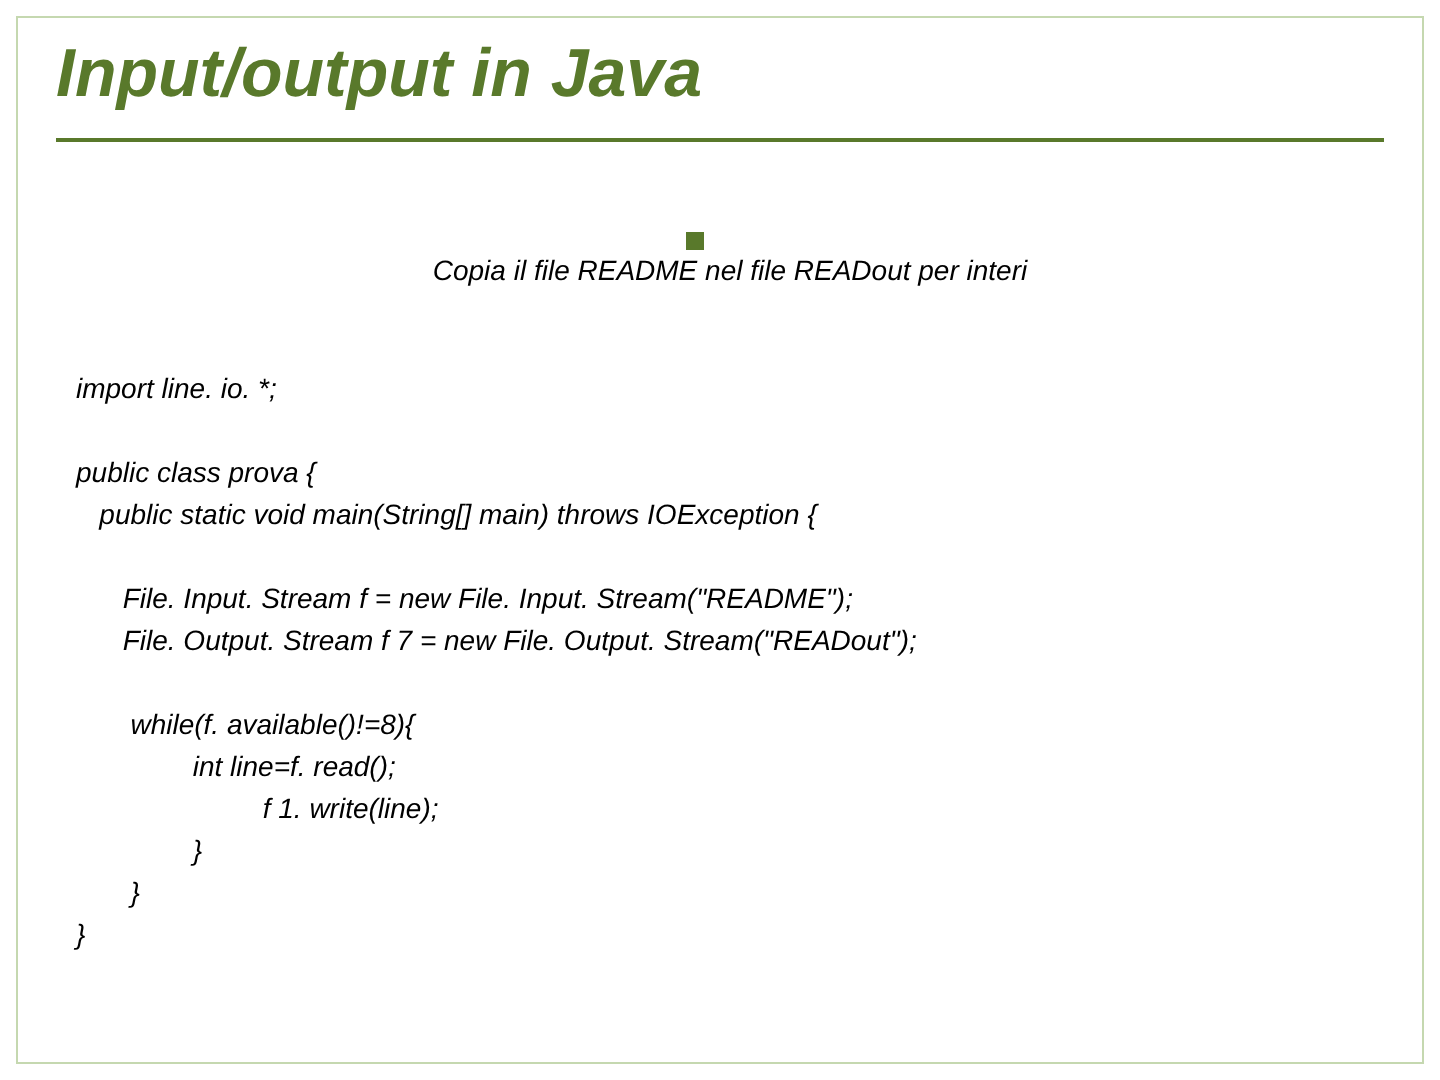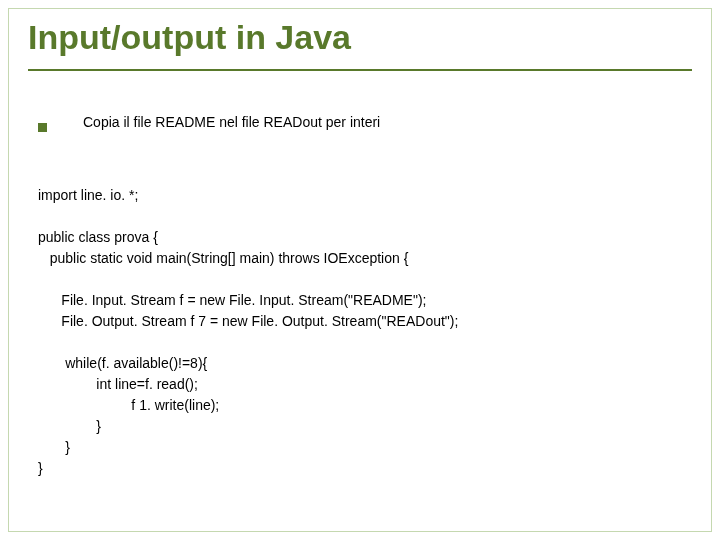--- a/index.html
+++ b/index.html
@@ -1,15 +1,15 @@
 <!DOCTYPE html>
 <html><head>
   <meta charset="utf-8">
   <style>
-    * { margin: 0; padding: 0; box-sizing: border-box; }
+    * { margin: 0; padding: 0; box-sizing: border-box; font-style: italic; }
     body {
       width: 720px;
       height: 540px;
       background: #ffffff;
       font-family: Arial, sans-serif;
       position: relative;
       overflow: hidden;
     }
     .slide-border {
       position: absolute;
@@ -39,22 +39,23 @@
       position: absolute;
       top: 112px;
       left: 38px;
       right: 28px;
       color: #000000;
       font-size: 14px;
       line-height: 1.45;
     }
     .bullet-row {
       display: flex;
-      align-items: flex-end;
-      margin-bottom: 32px;
+      align-items: center;
+      margin-bottom: 18px;
+      flex-direction: column;
     }
     .bullet {
       width: 9px;
       height: 9px;
       background: #59792b;
       margin-top: 4px;
       margin-right: 36px;
       flex-shrink: 0;
     }
     .code-block {

